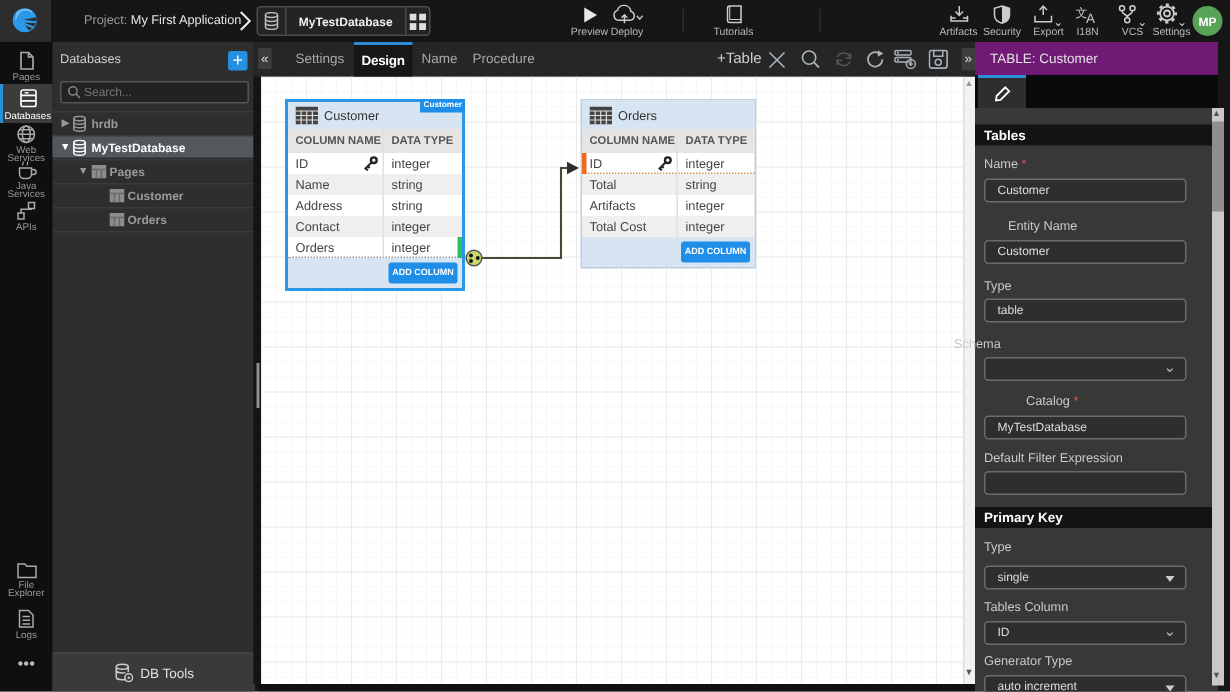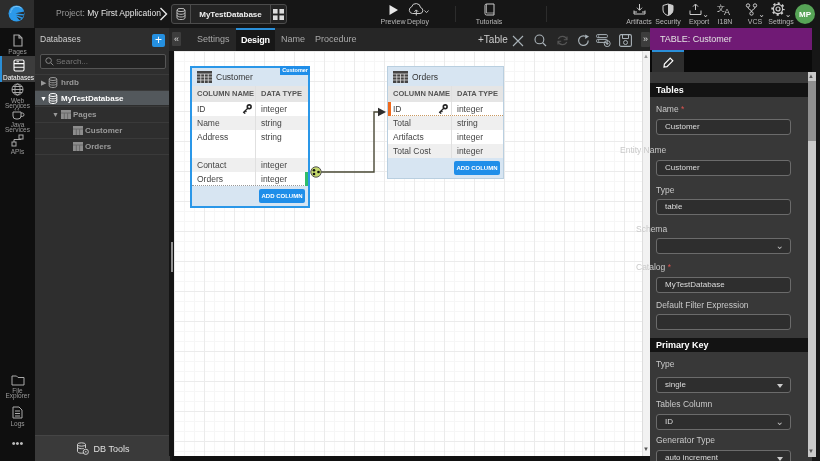--- a/index.html
+++ b/index.html
@@ -334,21 +334,21 @@
           <circle cx="7.2" cy="2.8" r="1.9" fill="none" stroke="#222" stroke-width="1.6"></circle>
           <path d="M5.8 4.2 L1.2 8.8 M1.8 8.2 l1.4 1.4 M3.2 6.8 l1.2 1.2" stroke="#222" stroke-width="1.3" fill="none"></path>
         </svg>
     </div>
       <div class="c2">integer</div>
     </div>
   <div class="row alt" style="height:14px;line-height:14px">
       <div class="c1">Name</div>
       <div class="c2">string</div>
     </div>
-  <div class="row" style="height:28px;line-height:14px">
+  <div class="row" style="height:14px;line-height:14px">
       <div class="c1">Address</div>
       <div class="c2">string</div>
     </div>
   <div class="row alt" style="height:14px;line-height:14px">
       <div class="c1">Contact</div>
       <div class="c2">integer</div>
     </div>
   <div class="row" style="height:14px;line-height:14px;border-bottom:1px dotted #999;position:relative">
       <div class="c1">Orders</div>
       <div class="c2">integer</div>
@@ -452,27 +452,27 @@
 <div class="abs" id="rtabs"></div>
 <div class="abs" id="rtab1">
     <svg width="11" height="11" viewBox="0 0 11 11">
       <path d="M7.2 1.2 L9.8 3.8 L4 9.6 L1 10 L1.4 7z" fill="none" stroke="#fff" stroke-width="1.2"></path>
     </svg>
   </div>
 
 <div class="sect" style="top:83px">Tables</div>
 <div class="flabel" style="left:656px;top:104px">Name <i>*</i></div>
 <div class="finput" style="top:119px">Customer</div>
-<div class="flabel" style="left:620px;top:145px">Entity Name</div>
+<div class="flabel" style="left:672px;top:145px">Entity Name</div>
 <div class="finput" style="top:160px">Customer</div>
 <div class="flabel" style="left:656px;top:185px">Type</div>
 <div class="finput" style="top:199px">table</div>
 <div class="flabel" style="left:636px;top:224px">Schema</div>
 <div class="finput fchev" style="top:238px"></div>
-<div class="flabel" style="left:636px;top:262px">Catalog <i>*</i></div>
+<div class="flabel" style="left:684px;top:262px">Catalog <i>*</i></div>
 <div class="finput" style="top:277px">MyTestDatabase</div>
 <div class="flabel" style="left:656px;top:300px">Default Filter Expression</div>
 <div class="finput" style="top:314px"></div>
 <div class="sect" style="top:338px">Primary Key</div>
 <div class="flabel" style="left:656px;top:359px">Type</div>
 <div class="finput fsel" style="top:377px">single</div>
 <div class="flabel" style="left:656px;top:399px">Tables Column</div>
 <div class="finput fchev" style="top:414px">ID</div>
 <div class="flabel" style="left:656px;top:435px">Generator Type</div>
 <div class="finput fsel" style="top:450px">auto increment</div>

